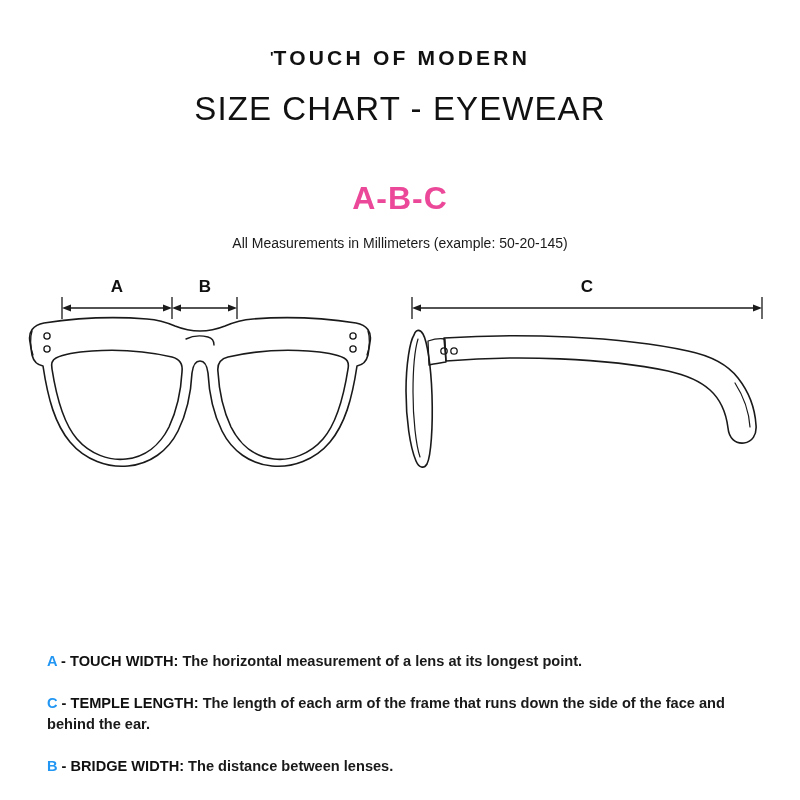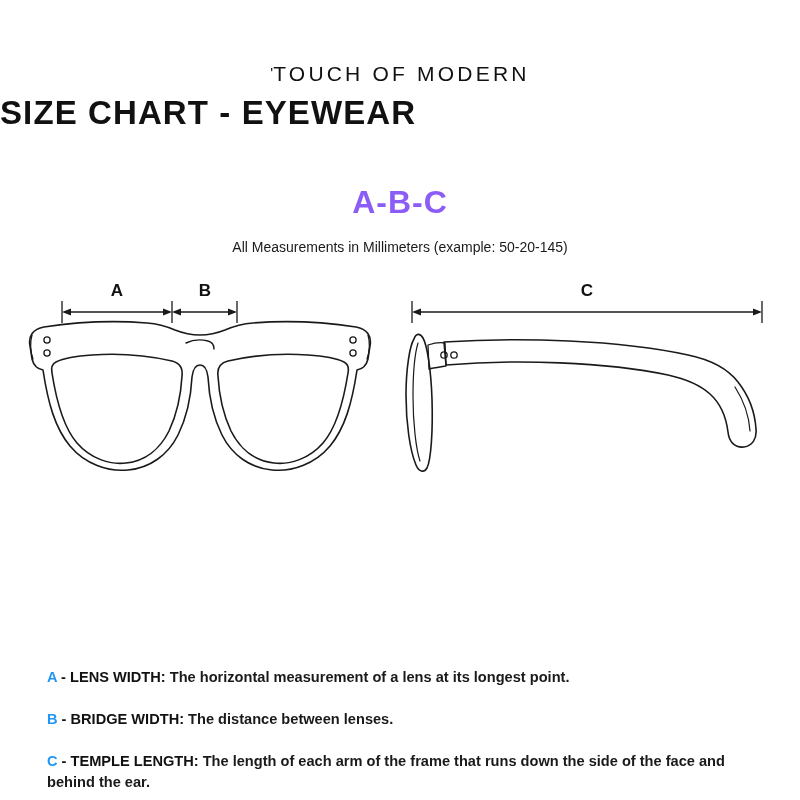--- a/index.html
+++ b/index.html
@@ -17,47 +17,47 @@
   .page {
     position: relative;
     width: 800px;
     height: 800px;
     box-sizing: border-box;
   }
 
   
   .brand {
     text-align: center;
-    margin-top: 62px;
+    margin-top: 46px;
     font-size: 21px;
-    font-weight: normal;
+    font-weight: bold;
     letter-spacing: 3.2px;
     color: #111;
   }
   .brand .tick {
     position: relative;
     top: -3px;
     font-size: 15px;
     letter-spacing: 0;
   }
   .title {
-    text-align: left;
-    margin-top: 8px;
+    text-align: center;
+    margin-top: 20px;
     font-size: 33px;
-    font-weight: bold;
+    font-weight: normal;
     letter-spacing: 1.1px;
     color: #111;
   }
   .abc {
     text-align: center;
     margin-top: 52px;
     font-size: 32px;
     font-weight: bold;
     letter-spacing: 1px;
-    color: #8b5cf6;
+    color: #ec4899;
   }
   .subtitle {
     text-align: center;
     margin-top: 18px;
     font-size: 14px;
     color: #1a1a1a;
   }
 
   
   .diagram {
@@ -239,26 +239,26 @@
         <polygon points="762,29 753,25.5 753,32.5" stroke="none"></polygon>
       </g>
 
       <text x="587" y="13" text-anchor="middle" font-family="Liberation Sans, sans-serif" font-size="17" font-weight="bold" fill="#111">C</text>
     </svg>
   </div>
 
   <div class="legend">
 
     <div class="legend-row">
-      <span class="key">A</span><span class="term"> - </span><span class="term">LENS WIDTH:</span><span class="desc"> The horizontal measurement of a lens at its longest point.</span>
+      <span class="key">A</span><span class="term"> - </span><span class="term">TOUCH WIDTH:</span><span class="desc"> The horizontal measurement of a lens at its longest point.</span>
+    </div>
+
+    <div class="legend-row">
+      <span class="key">C</span><span class="term"> - </span><span class="term">TEMPLE LENGTH:</span><span class="desc"> The length of each arm of the frame that runs down the side of the face and behind the ear.</span>
     </div>
 
     <div class="legend-row">
       <span class="key">B</span><span class="term"> - </span><span class="term">BRIDGE WIDTH:</span><span class="desc"> The distance between lenses.</span>
     </div>
 
-    <div class="legend-row">
-      <span class="key">C</span><span class="term"> - </span><span class="term">TEMPLE LENGTH:</span><span class="desc"> The length of each arm of the frame that runs down the side of the face and behind the ear.</span>
-    </div>
-
   </div>
 
 </div>
 
 </body></html>

